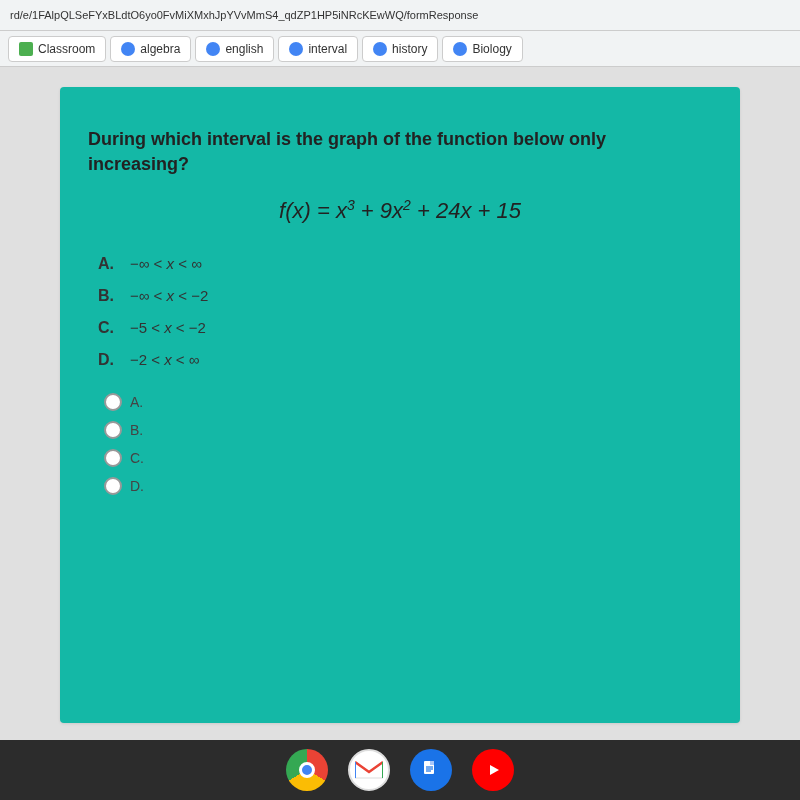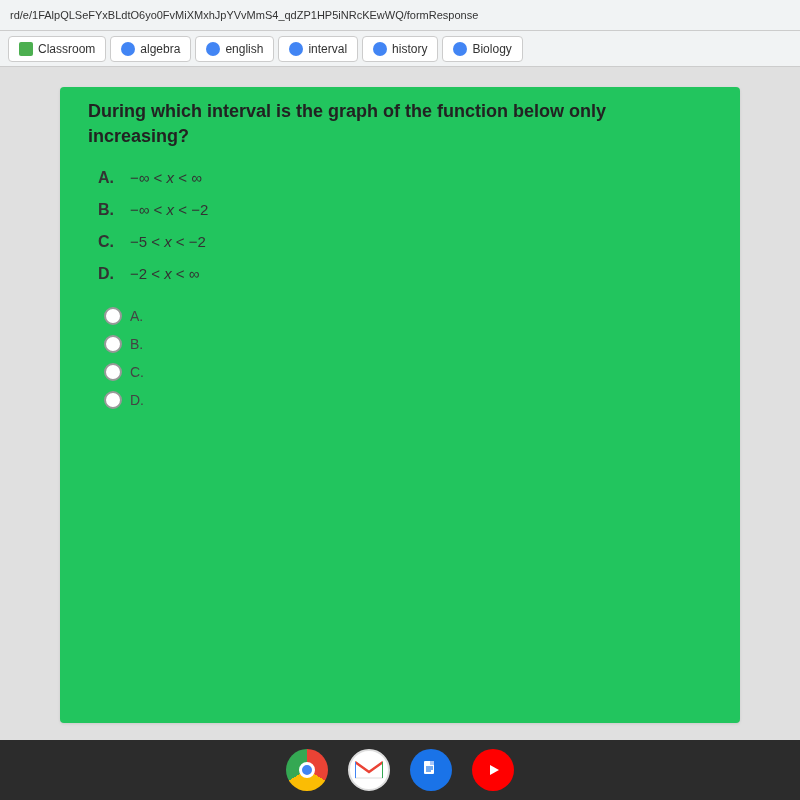--- a/index.html
+++ b/index.html
@@ -65,23 +65,23 @@
     
     .main-content {
       background: #e0e0e0;
       min-height: calc(800px - 64px - 60px);
       display: flex;
       justify-content: center;
       padding: 20px 60px;
     }
 
     .question-card {
-      background: #22c55e;
+      background: #14b8a6;
       border-radius: 4px;
-      padding: 12px 28px;
+      padding: 40px 28px;
       width: 100%;
       max-width: 680px;
       box-shadow: 0 1px 3px rgba(0,0,0,0.1);
     }
 
     .question-title {
       font-size: 18px;
       font-weight: bold;
       color: #222;
       margin-bottom: 20px;
@@ -205,20 +205,23 @@
     <span>Biology</span>
   </div>
 </div>
 
 <div class="main-content">
   <div class="question-card">
     <div class="question-title">
       During which interval is the graph of the function below only increasing?
     </div>
 
+    <div class="formula">
+      <i>f</i>(<i>x</i>) = <i>x</i><sup>3</sup> + 9<i>x</i><sup>2</sup> + 24<i>x</i> + 15
+    </div>
 
     <div class="answer-options">
       <div class="answer-option">
         <span class="answer-letter">A.</span>
         <span class="answer-text">−∞ &lt; <i>x</i> &lt; ∞</span>
       </div>
       <div class="answer-option">
         <span class="answer-letter">B.</span>
         <span class="answer-text">−∞ &lt; <i>x</i> &lt; −2</span>
       </div>

